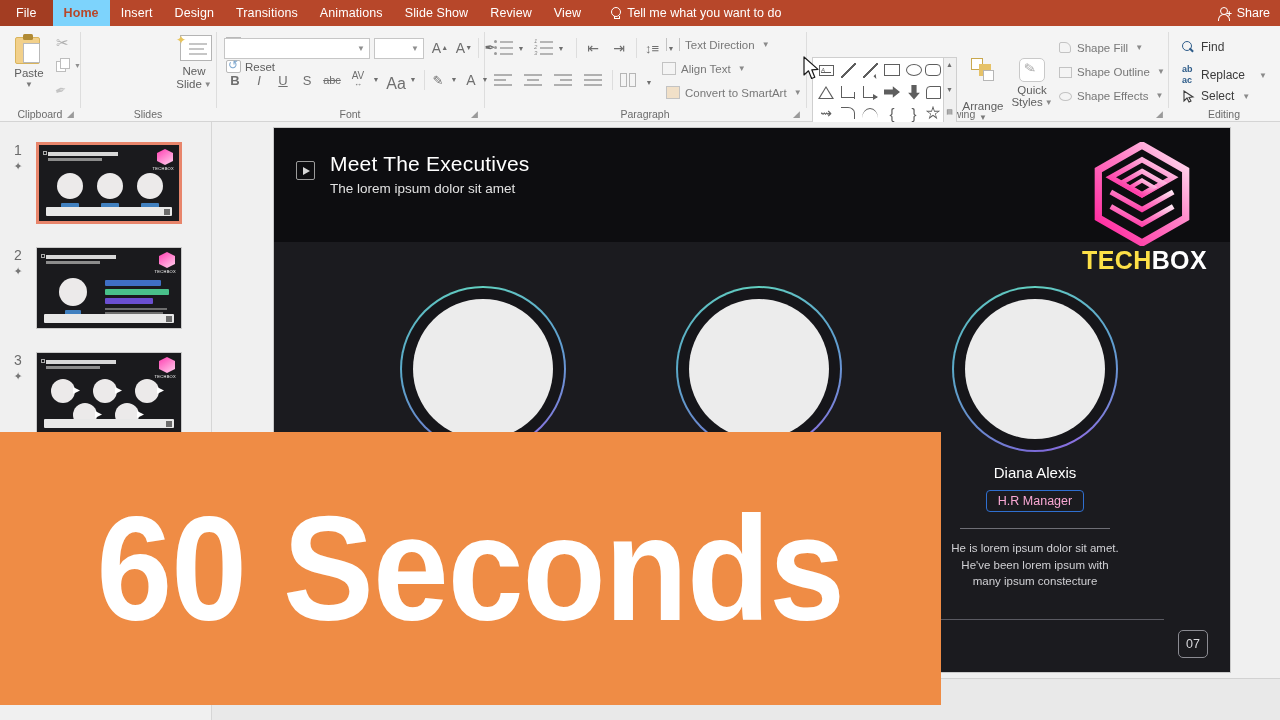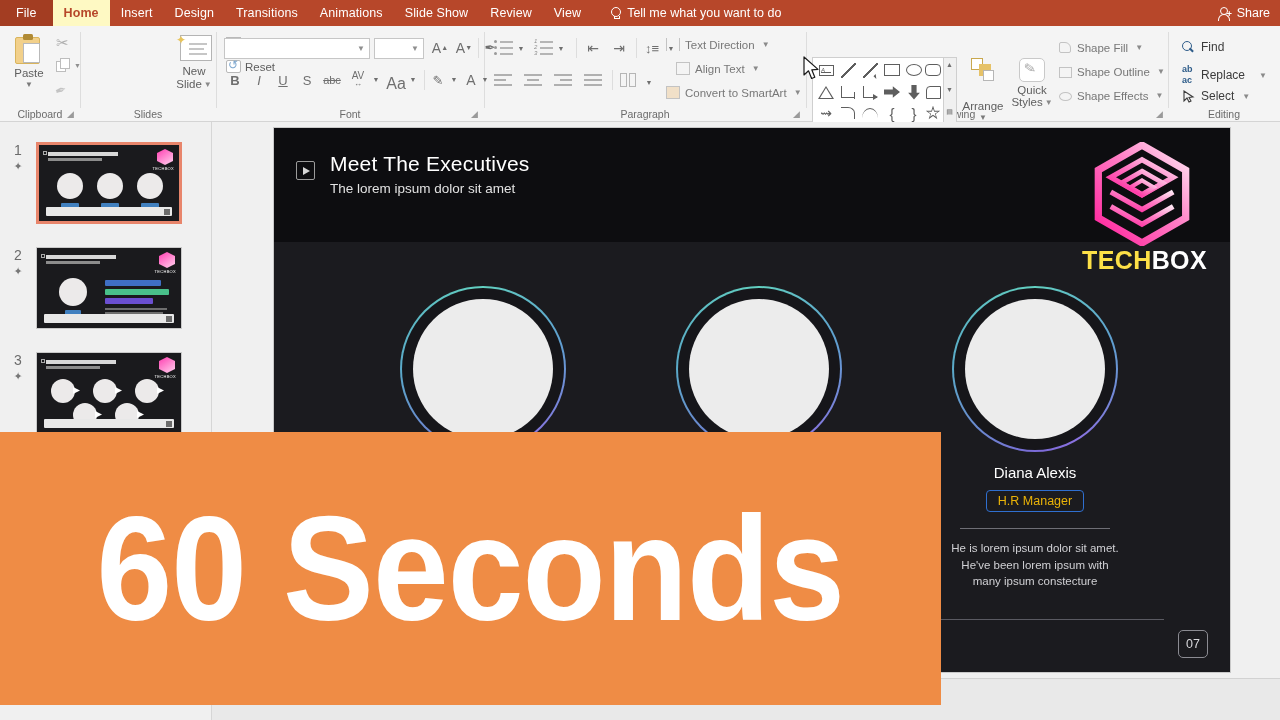--- a/index.html
+++ b/index.html
@@ -18,21 +18,21 @@
     display: flex; align-items: stretch;
   }
   .tab {
     display: flex; align-items: center; justify-content: center;
     padding: 0 11px; height: 26px;
     color: #ffffff; font-size: 12.5px; letter-spacing: .1px;
     white-space: nowrap;
   }
   .tab.file { background: #a33d22; padding: 0 16px; font-size: 12.5px; }
   .tab.active {
-    background: #fef9c3; color: #b7472a; font-weight: bold;
+    background: #7dd3fc; color: #b7472a; font-weight: bold;
   }
   .tellme {
     display: flex; align-items: center; gap: 6px;
     margin-left: 18px; color: #ffffff; font-size: 12.5px;
   }
   .bulb { width: 11px; height: 13px; position: relative; display:inline-block; }
   .bulb::before {
     content:""; position:absolute; left:1px; top:0;
     width:8px; height:8px; border:1.3px solid #fff; border-radius:50%;
   }
@@ -322,21 +322,21 @@
     border-radius:50%; background:#ececec; z-index:2;
   }
   .m-name{
     position:absolute; width:100%; text-align:center;
     color:#ffffff; font-size:15px;
   }
   .m-role-wrap{ position:absolute; width:100%; text-align:center; }
   .m-role{
     display:inline-block; padding:3px 11px;
     border:1.4px solid #2f6fd0; border-radius:4px;
-    color:#eab308; font-size:12.5px;
+    color:#f9a8d4; font-size:12.5px;
   }
   .m-rule{
     position:absolute; height:1.4px; background:#6e6e75;
   }
   .m-desc{
     position:absolute; width:100%; text-align:center;
     color:#d0d0d4; font-size:11.5px; line-height:1.45;
   }
   .pagebadge{
     position:absolute; right:22px; bottom:14px;
@@ -549,21 +549,21 @@
         <i style="position:absolute;left:0;top:1px;width:7px;height:14px;border:1.3px solid #b5b5b5;"></i>
         <i style="position:absolute;left:9px;top:1px;width:7px;height:14px;border:1.3px solid #b5b5b5;"></i>
       </div>
       <div class="fbtn" style="left:160px; top:49px; width:10px; height:14px; font-size:7px;">▼</div>
 
       <div class="shape-opt" style="left:182px; top:12px; color:#787878;">
         <span class="so-glyph" style="border-left:1.3px solid #c3c3c3;border-right:1.3px solid #c3c3c3;"></span>
         <span>Text Direction</span>
         <span class="caret">▼</span>
       </div>
-      <div class="shape-opt" style="left:192px; top:36px; color:#787878;">
+      <div class="shape-opt" style="left:178px; top:36px; color:#787878;">
         <span class="so-glyph" style="border:1.3px solid #c3c3c3;"></span>
         <span>Align Text</span>
         <span class="caret">▼</span>
       </div>
       <div class="shape-opt" style="left:182px; top:60px; color:#787878;">
         <span class="so-glyph" style="border:1.3px solid #c3c3c3;background:#f1e0c8;"></span>
         <span>Convert to SmartArt</span>
         <span class="caret">▼</span>
       </div>
 

